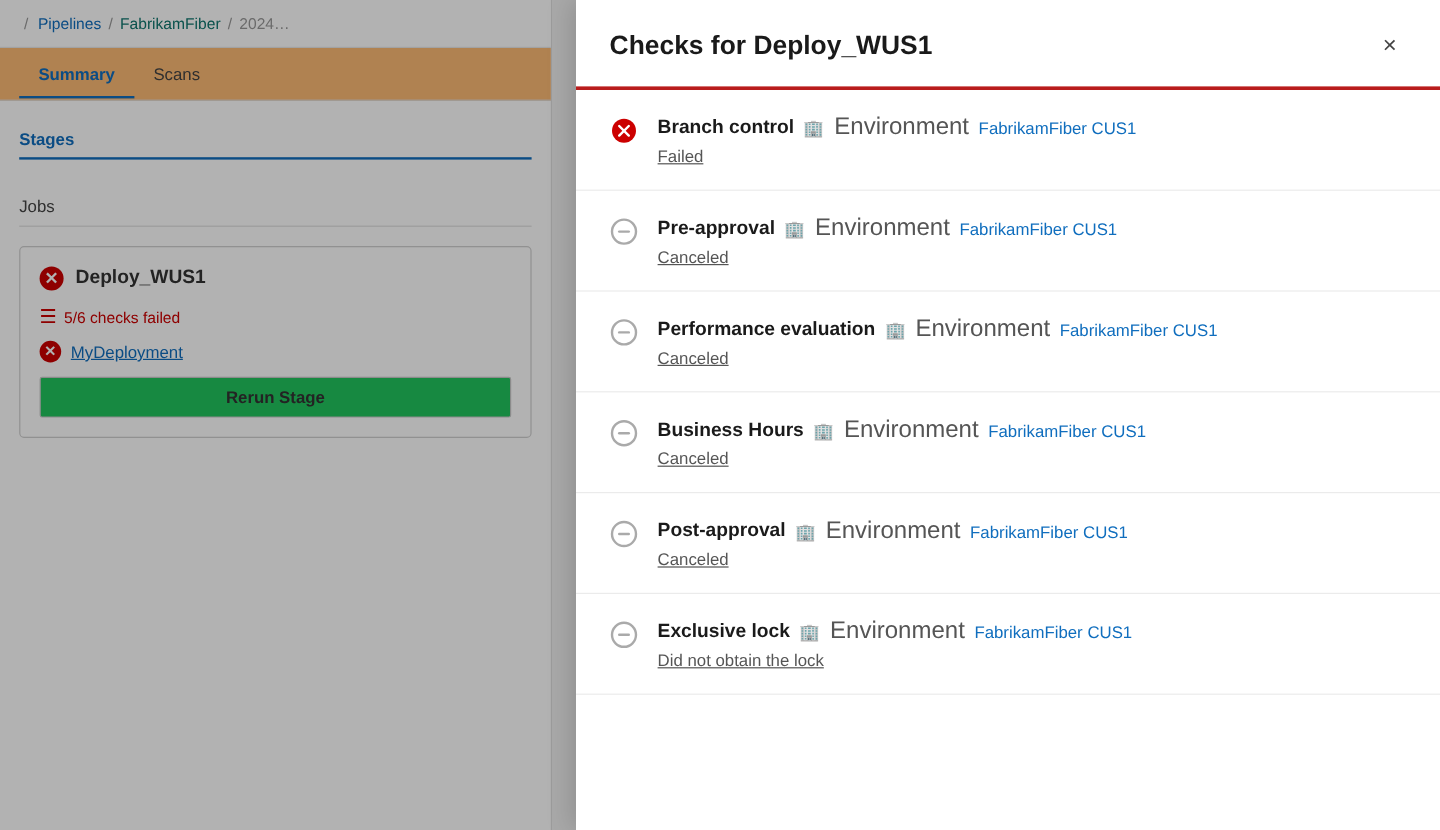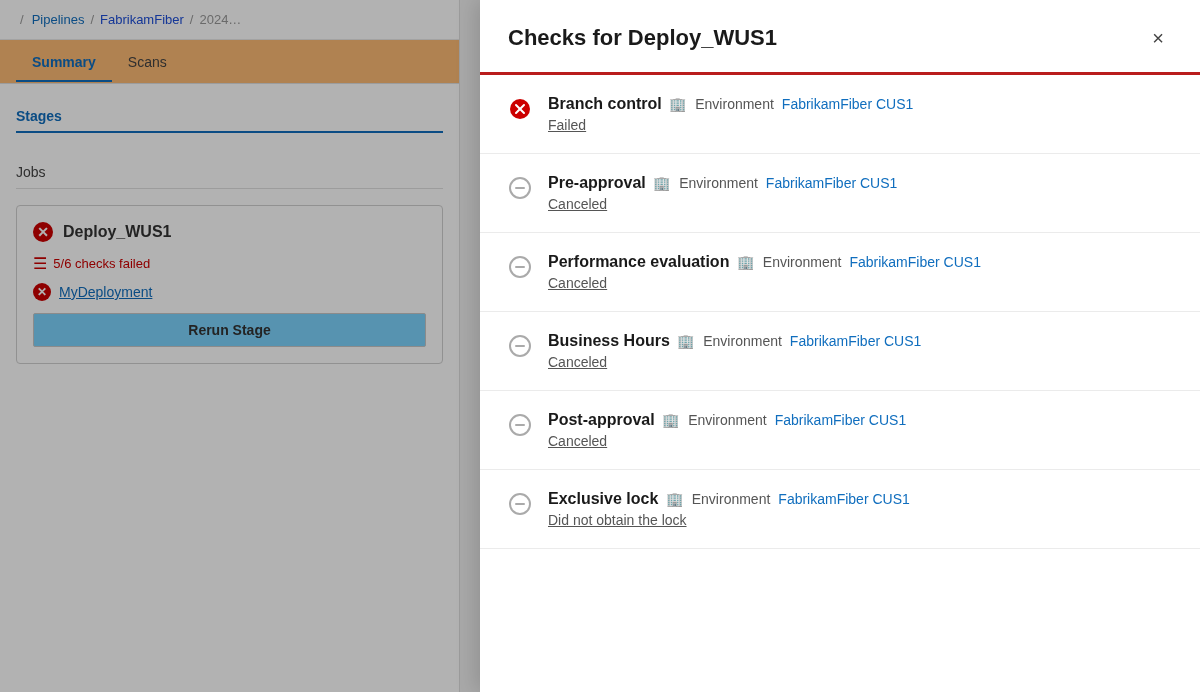--- a/index.html
+++ b/index.html
@@ -137,21 +137,21 @@
     .deployment-link {
       color: #106ebe;
       text-decoration: underline;
       cursor: pointer;
       font-size: 14px;
     }
 
     .rerun-btn {
       width: 100%;
       padding: 8px;
-      background: #7dd3fc;
+      background: #22c55e;
       border: 1px solid #c8c8c8;
       border-radius: 2px;
       font-size: 14px;
       font-weight: 600;
       cursor: pointer;
       color: #333;
       margin-top: 12px;
     }
 
     
@@ -236,21 +236,21 @@
       font-weight: 700;
       color: #1a1a1a;
     }
 
     .env-icon {
       font-size: 14px;
       color: #666;
     }
 
     .env-label {
-      font-size: 14px;
+      font-size: 20px;
       color: #555;
     }
 
     .env-link {
       font-size: 14px;
       color: #106ebe;
       text-decoration: none;
       cursor: pointer;
     }
 
@@ -262,21 +262,21 @@
   </style>
 </head>
 <body>
 
 <div class="bg-page">
 
   <div class="breadcrumb">
     <span>/</span>
     <span style="color:#106ebe;cursor:pointer;margin:16px 4px;">Pipelines</span>
     <span style="color:#999;margin:0 2px;">/</span>
-    <span style="color:#1d4ed8;cursor:pointer;margin:0 4px;">FabrikamFiber</span>
+    <span style="color:#0f766e;cursor:pointer;margin:0 4px;">FabrikamFiber</span>
     <span style="color:#999;margin:0 2px;">/</span>
     <span style="margin:0 4px;">2024…</span>
   </div>
 
   <div class="tabs-bar">
     <div class="tab-item active">
       <span>Summary</span>
     </div>
     <div class="tab-item">
       <span>Scans</span>

